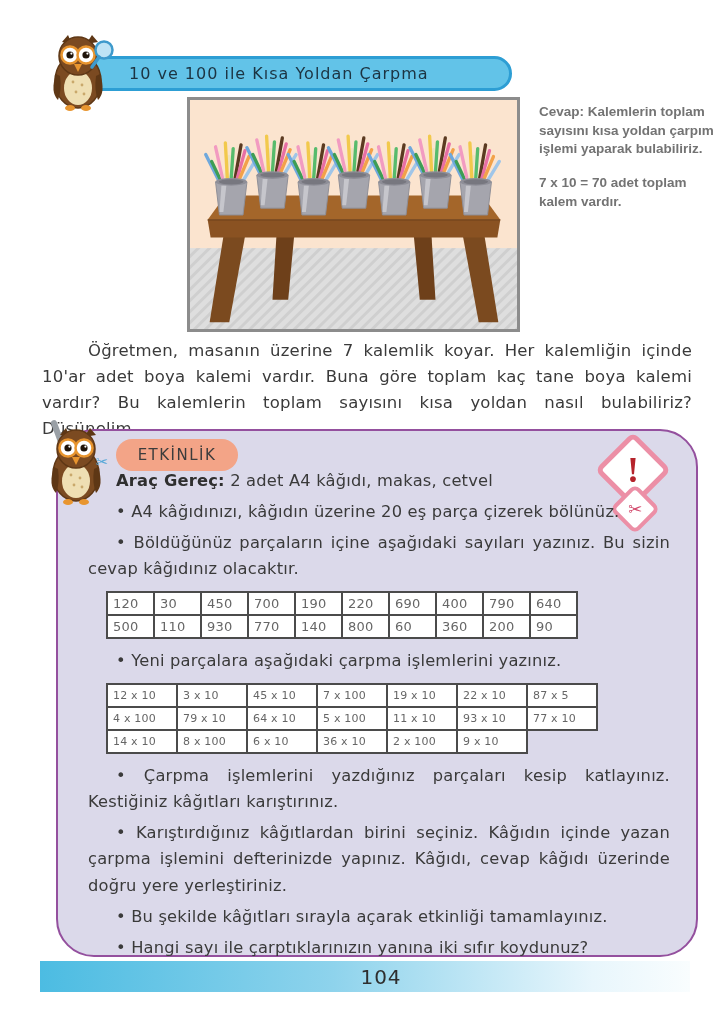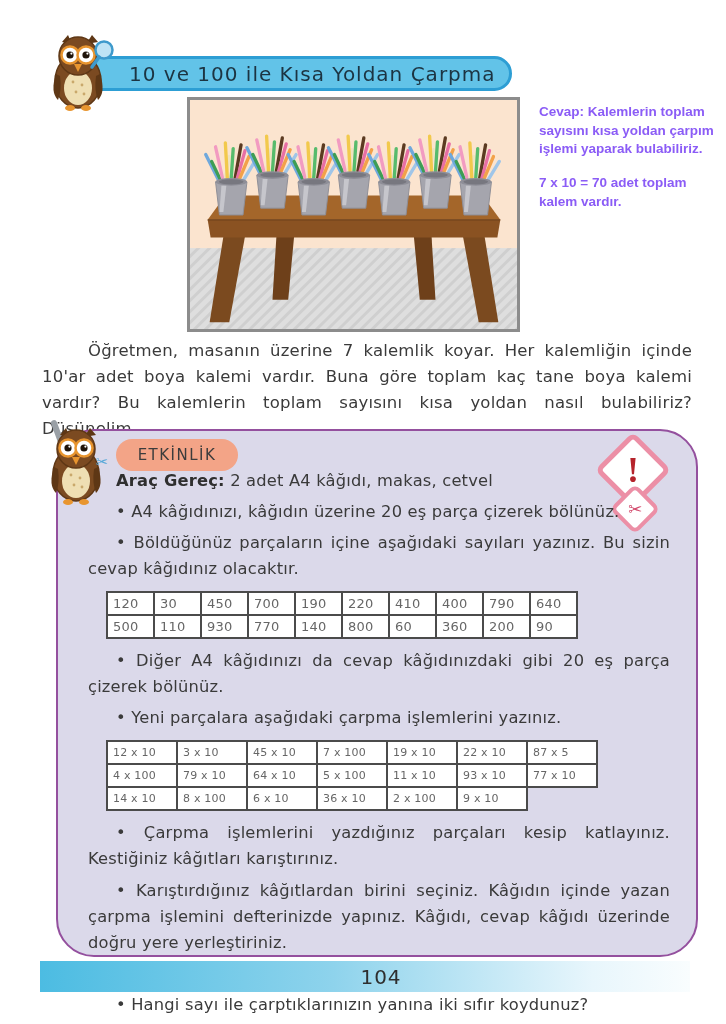--- a/index.html
+++ b/index.html
@@ -10,31 +10,31 @@
     overflow:hidden; margin:0 auto;
   }
 
   
   .banner {
     position:absolute; left:74px; top:56px; width:438px; height:35px;
     background:#62c3e8; border:3px solid #2d9ed4; border-radius:18px;
     display:flex; align-items:center; padding-left:52px;
   }
   .banner .title {
-    font-size:20px; color:#1c3442; letter-spacing:1px; font-weight:500;
+    font-size:16px; color:#1c3442; letter-spacing:1px; font-weight:500;
     white-space:nowrap;
   }
   .owl { position:absolute; z-index:5; }
   #owl-title { left:42px; top:34px; width:72px; height:78px; }
   #owl-activity { left:38px; top:419px; width:74px; height:88px; }
 
   
   .answer-note {
     position:absolute; left:539px; top:103px; width:176px;
-    color:#8b5cf6; font-weight:bold; font-size:13.5px; line-height:1.38;
+    color:#737373; font-weight:bold; font-size:13.5px; line-height:1.38;
     font-family:"Liberation Sans",sans-serif;
   }
   .answer-note p + p { margin-top:15px; }
 
   
   .illustration {
     position:absolute; left:187px; top:97px; width:333px; height:235px;
     border:3px solid #8c8c8c; background:#fbe4cf;
   }
   .illustration svg { display:block; width:100%; height:100%; }
@@ -238,41 +238,40 @@
         </div>
 
       <div class="dtable num-table">
           <div class="trow">
             <div class="tcell">120</div>
             <div class="tcell">30</div>
             <div class="tcell">450</div>
             <div class="tcell">700</div>
             <div class="tcell">190</div>
             <div class="tcell">220</div>
-            <div class="tcell">410</div>
+            <div class="tcell">690</div>
             <div class="tcell">400</div>
             <div class="tcell">790</div>
             <div class="tcell">640</div>
           </div>
           <div class="trow">
             <div class="tcell">500</div>
             <div class="tcell">110</div>
             <div class="tcell">930</div>
             <div class="tcell">770</div>
             <div class="tcell">140</div>
             <div class="tcell">800</div>
             <div class="tcell">60</div>
             <div class="tcell">360</div>
             <div class="tcell">200</div>
             <div class="tcell">90</div>
           </div>
         </div>
 
       <div>
-          <p class="bullet">•  Diğer A4 kâğıdınızı da cevap kâğıdınızdaki gibi 20 eş parça çizerek bölünüz.</p>
           <p class="bullet">•  Yeni parçalara aşağıdaki çarpma işlemlerini yazınız.</p>
         </div>
 
       <div class="dtable mul-table">
           <div class="trow">
             <div class="tcell">12 x 10</div>
             <div class="tcell">3 x 10</div>
             <div class="tcell">45 x 10</div>
             <div class="tcell">7 x 100</div>
             <div class="tcell">19 x 10</div>

